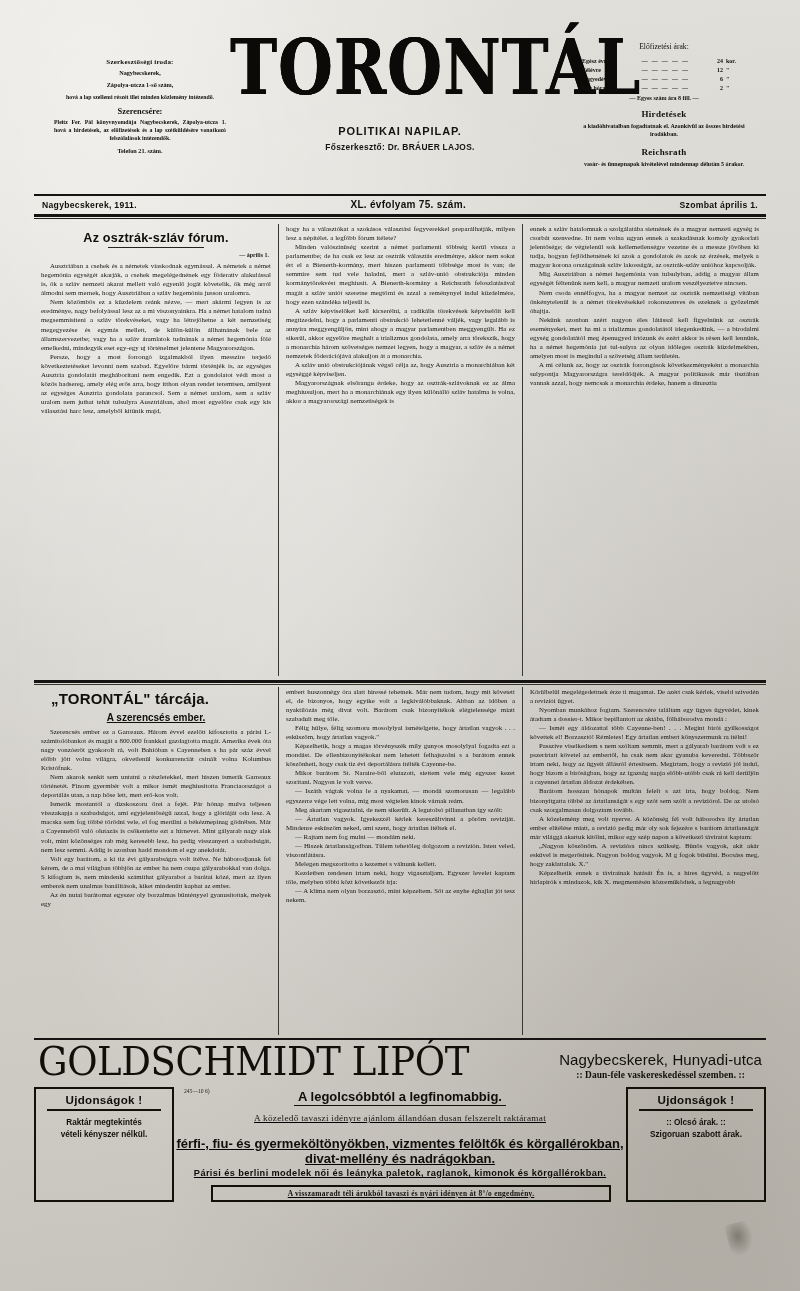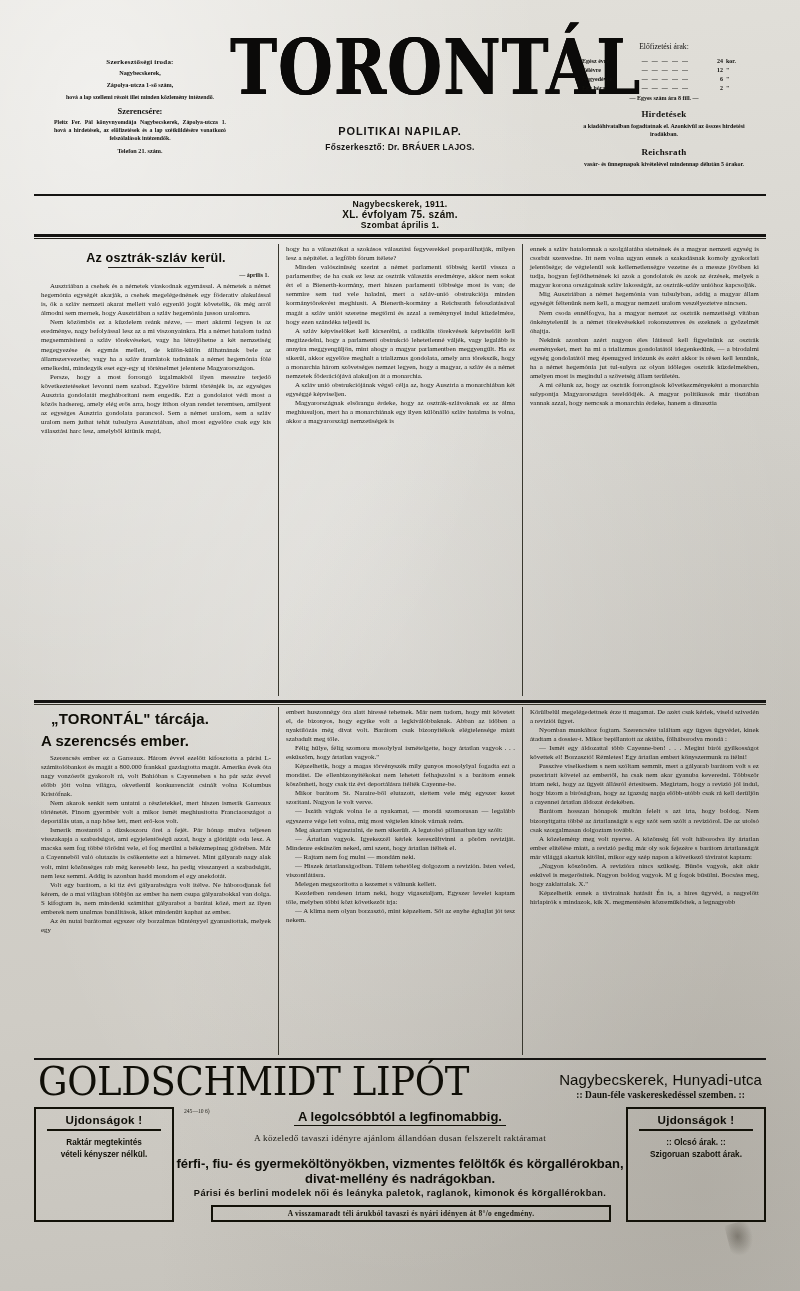--- a/index.html
+++ b/index.html
@@ -76,21 +76,21 @@
   .mh-right .body{font-size:6px;font-weight:bold;line-height:8.4px;padding:0 4px;}
 
   
   .rule-thick{height:2.4px;background:#1b1a18;margin:0;}
   .rule-thin{height:1px;background:#26241f;margin:0;}
   .rule-hair{height:.8px;background:#3a382f;}
   #dateline{
     display:flex;align-items:center;justify-content:space-between;
     padding:3px 8px 4px;
     font-family:"Liberation Sans",sans-serif;
-    font-size:8.6px;font-weight:bold;color:#17160f;letter-spacing:.3px;flex-direction:column;
+    font-size:8.6px;font-weight:bold;color:#17160f;letter-spacing:.3px;
   }
   #dateline .mid{font-size:10px;}
 
   
   #cols{
     display:flex;margin-top:5px;height:452px;
   }
   .col{
     width:33.33%;
     padding:0 7px;
@@ -122,22 +122,22 @@
   
   #feu-rules{margin-top:4px;}
   #feuilleton{position:relative;margin-top:2px;}
   .feu-head{
     font-family:"Liberation Sans",sans-serif;
     font-size:15px;font-weight:bold;letter-spacing:.2px;
     color:#16150f;padding-left:10px;margin:3px 0 1px;
   }
   .feu-sub{
     font-family:"Liberation Sans",sans-serif;
-    font-size:15px;font-weight:bold;
-    color:#16150f;margin:5px 0 4px;
+    font-size:10px;font-weight:bold;text-align:center;
+    color:#16150f;margin:5px 0 4px;text-decoration:underline;
   }
   #feu-cols{display:flex;height:348px;}
   #feu-cols .col{width:33.33%;}
 
   
   #ad{
     margin-top:3px;
     border-top:2.6px solid #1b1a18;
     padding-top:2px;
   }
@@ -161,21 +161,21 @@
   }
   #ad-body{display:flex;margin-top:4px;align-items:stretch;}
   .ad-box{
     width:140px;border:2.4px solid #18170f;box-sizing:border-box;
     text-align:center;padding:4px 3px 6px;
     font-family:"Liberation Sans",sans-serif;
   }
   .ad-box .t{font-size:11.6px;font-weight:bold;letter-spacing:.3px;color:#15140f;}
   .ad-box .uline{height:1.6px;background:#18170f;margin:3px 8px 6px;}
   .ad-box .l{font-size:8.2px;font-weight:bold;line-height:12px;color:#18170f;}
-  .ad-mid{flex:1;padding:0 1px;position:relative;}
+  .ad-mid{flex:1;padding:0 1px;position:relative;text-decoration:underline;}
   .ad-code{position:absolute;left:10px;top:1px;font-size:5.6px;color:#2b2a24;}
   .ad-slogan{
     font-family:"Liberation Sans",sans-serif;
     font-size:13px;font-weight:bold;text-align:center;color:#15140f;
     border-bottom:1.6px solid #18170f;display:inline-block;
     padding:0 4px 1px;margin:1px 0 0;
   }
   .ad-slogan-wrap{text-align:center;}
   .ad-l1{
     font-family:"Liberation Serif",serif;
@@ -270,21 +270,21 @@
     <span class="mid">XL. évfolyam 75. szám.</span>
     <span>Szombat április 1.</span>
   </div>
   <div class="rule-thick"></div>
   <div style="height:1.4px"></div>
   <div class="rule-thin"></div>
 
   <div id="cols">
 
     <div class="col">
-      <div class="art-title">Az osztrák-szláv kerül.</div>
+      <div class="art-title">Az osztrák-szláv fórum.</div>
       <div class="art-title-rule"></div>
       <div class="dateltr">— április 1.</div>
       <p class="body">Ausztriában a csehek és a németek viaskodnak egymással. A németek a német hegemónia egységét akarják, a csehek megelégednének egy föderativ alakulással is, ők a szláv nemzeti akarat mellett való egyenlő jogát követelik, ők még arról álmodni sem mernek, hogy Ausztriában a szláv hegemónia jusson uralomra.</p>
       <p class="body">Nem közömbös ez a küzdelem reánk nézve, — mert akármi legyen is az eredménye, nagy befolyással lesz az a mi viszonyainkra. Ha a német hatalom tudná megsemmisiteni a szláv törekvéseket, vagy ha létrejöhetne a két nemzetiség megegyezése és egymás mellett, de külön-külön állhatnának bele az államszervezetbe; vagy ha a szláv áramlatok tudnának a német hegemónia fölé emelkedni, mindegyik eset egy-egy uj történelmet jelentene Magyarországon.</p>
       <p class="body">Persze, hogy a most forrongó izgalmakból ilyen messzire terjedő következtetéseket levonni nem szabad. Egyelőre bármi történjék is, az egységes Ausztria gondolatát megháboritani nem engedik. Ezt a gondolatot védi most a közös hadsereg, amely elég erős arra, hogy itthon olyan rendet teremtsen, amilyent az egységes Ausztria gondolata parancsol. Sem a német uralom, sem a szláv uralom nem juthat tehát tulsulyra Ausztriában, ahol most egyelőre csak egy kis választási harc lesz, amelyből kitünik majd,</p>
     </div>
 
     <div class="col">
       <p class="body" style="text-indent:0">hogy ha a választókat a szokásos választási fegyverekkel preparálhatják, milyen lesz a népitélet. a legfőbb fórum itélete?</p>
       <p class="body">Minden valószinüség szerint a német parlamenti többség kerül vissza a parlamentbe; de ha csak ez lesz az osztrák választás eredménye, akkor nem sokat ért el a Bienerth-kormány, mert hiszen parlamenti többsége most is van; de semmire sem tud vele haladni, mert a szláv-unió obstrukciója minden kormánytörekvést meghiusit. A Bienerth-kormány a Reichsrath feloszlatásával magát a szláv uniót szeretne megtörni és azzal a reménynyel indul küzdelmére, hogy ezen szándéka teljesül is.</p>

